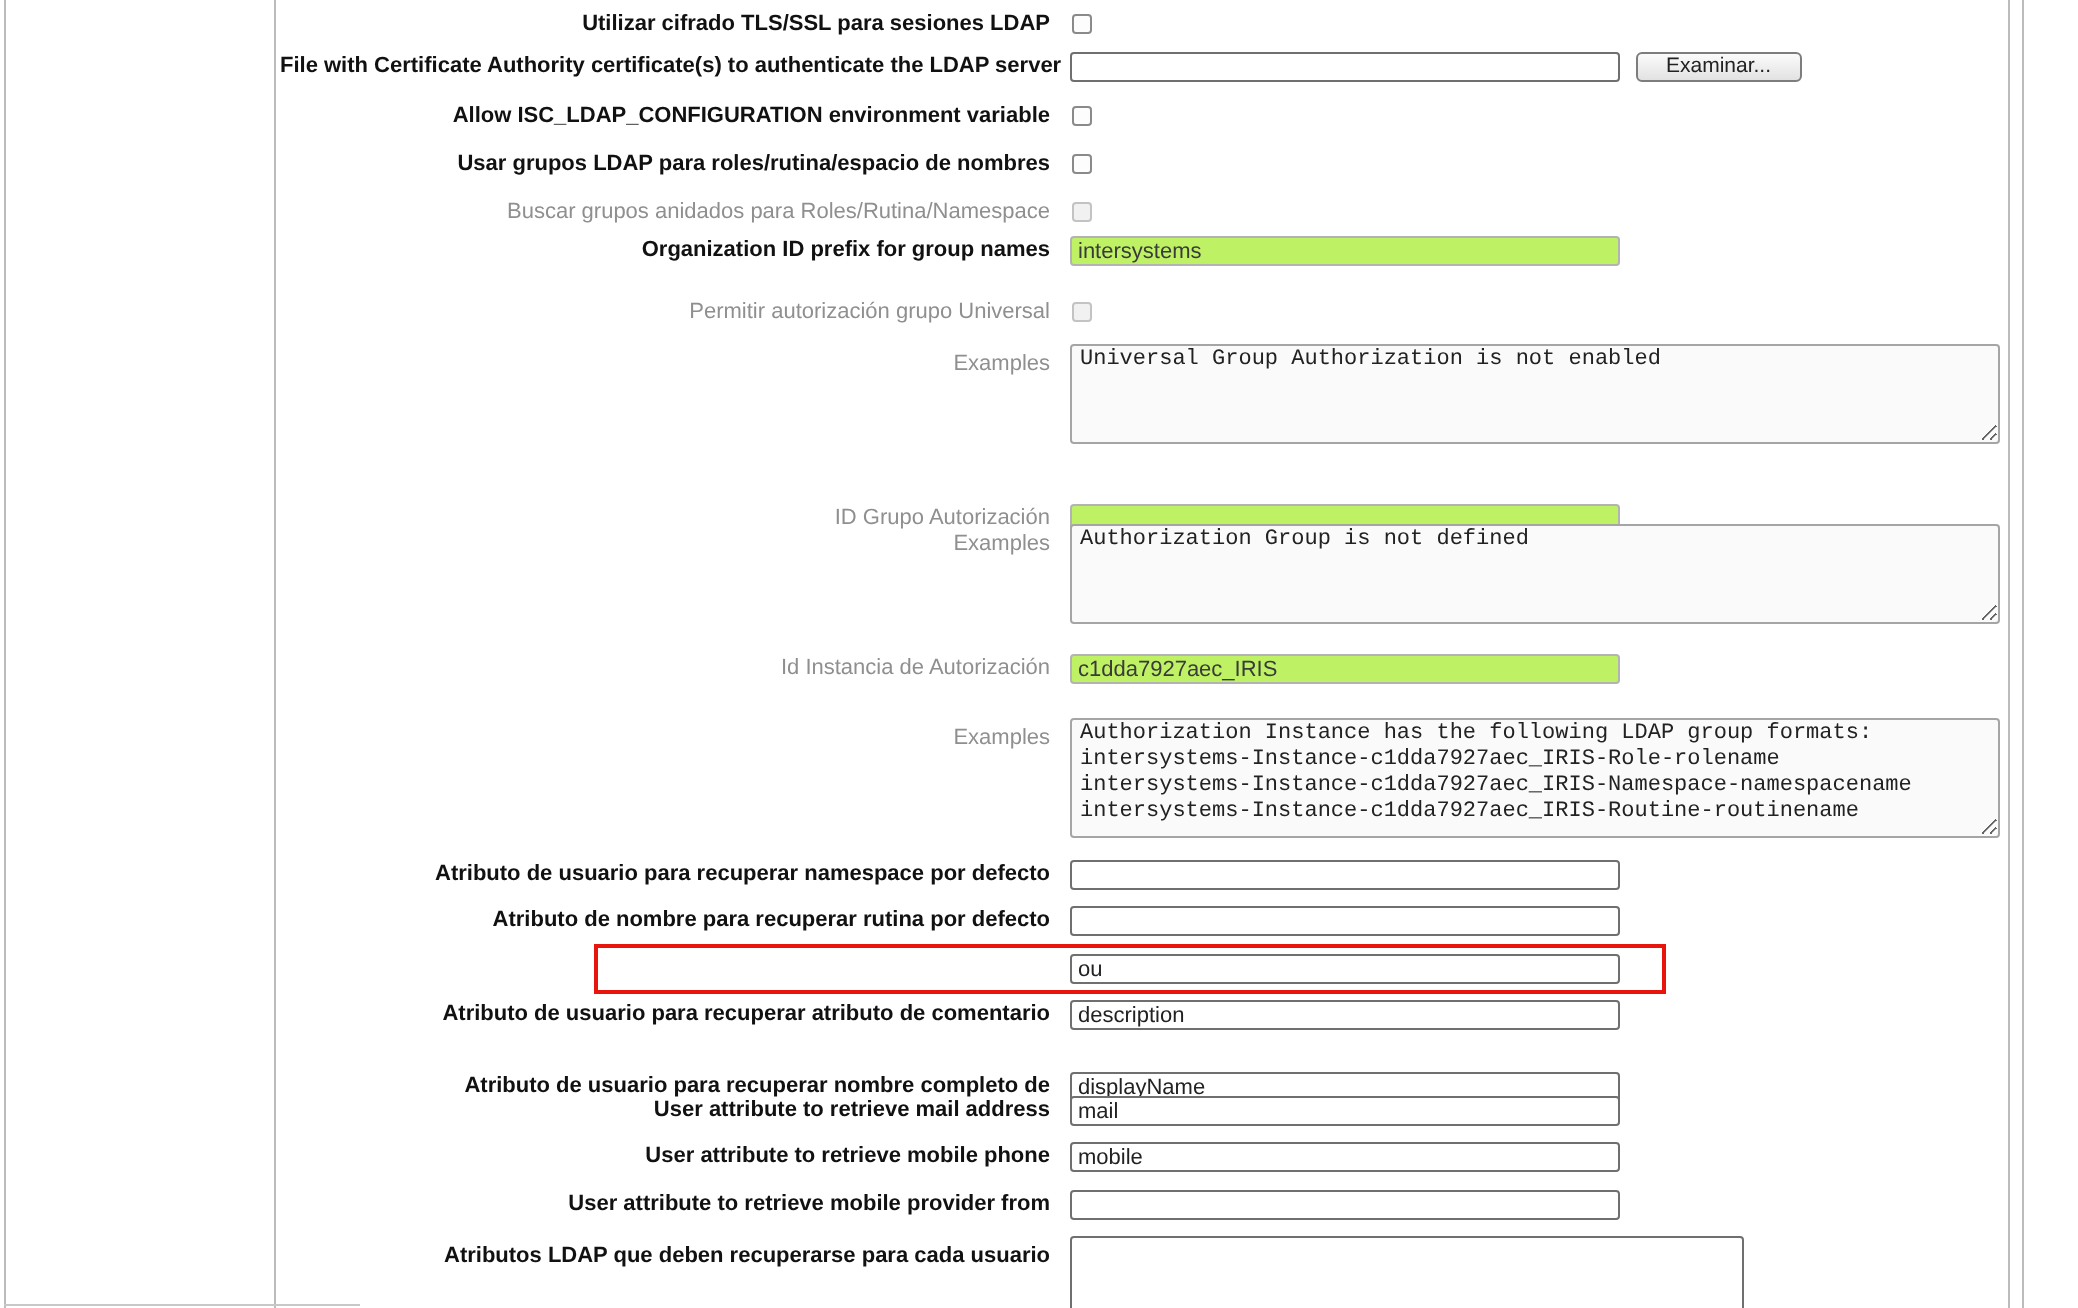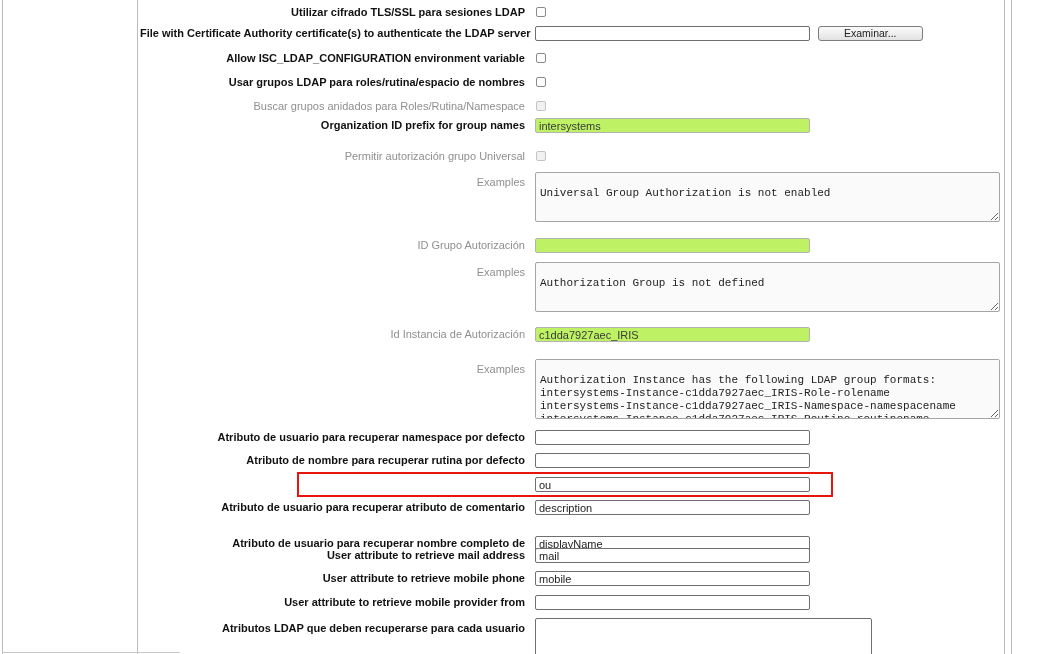--- a/index.html
+++ b/index.html
@@ -16,23 +16,23 @@
           border:1px solid #8a8a8a; border-radius:2px; background:#fdfdfd; }
   .cb.dis { border-color:#c3c3c3; background:#f1f1f1; }
   input.ti { position:absolute; left:535px; top:0; height:15px; width:275px;
           border:1px solid #6f6f6f; border-radius:2px; background:#fff;
           font-family:"Liberation Sans", sans-serif; font-size:11px; color:#222;
           padding:0 3px; }
   input.ti.dis { background:#bef264; border-color:#b3b3b3; color:#3a3a3a; }
   textarea.ta { position:absolute; left:535px; top:0; width:465px; height:50px;
           border:1px solid #a5a5a5; border-radius:2px; background:#fafafa;
           font-family:"Liberation Mono", monospace; font-size:11px; line-height:13px;
-          color:#222; padding:14px 4px; resize:both; }
+          color:#222; padding:1px 4px; resize:both; }
   textarea.ta.plain { width:337px; height:60px; background:#fff; border-color:#6f6f6f; }
-  .btn  { position:absolute; left:818px; top:0; height:15px; padding:0 25px;
+  .btn  { position:absolute; left:818px; top:0; height:15px; padding:0 14px;
           font-family:"Liberation Sans", sans-serif; font-size:10.5px; color:#222;
           border:1px solid #7d7d7d; border-radius:3px;
           background:linear-gradient(#fbfbfb,#e2e2e2); line-height:13px; }
   .helper { position:absolute; left:537px; font-size:11px; color:#111; white-space:nowrap;margin-top:42px; }
   .redbox { position:absolute; left:297px; top:472px; width:536px; height:25px;
           border:2px solid #e8150d; background:transparent; }
 </style>
 </head>
 <body>
 
@@ -76,21 +76,21 @@
 <div class="row" style="top:150px; height:12px">
   <span class="lbl gray" style="line-height:12px">Permitir autorización grupo Universal</span>
   <span class="cb dis"></span>
 </div>
 
 <div class="row" style="top:172px; height:50px">
   <span class="lbl gray" style="top:4px; line-height:12px">Examples</span>
   <textarea class="ta" readonly="" style="">Universal Group Authorization is not enabled</textarea>
 </div>
 
-<div class="row" style="top:238px; height:15px">
+<div class="row" style="top:252px; height:15px">
   <span class="lbl gray">ID Grupo Autorización</span>
   <input class="ti dis" readonly="" value="" style="">
 </div>
 
 <div class="row" style="top:262px; height:50px">
   <span class="lbl gray" style="top:4px; line-height:12px">Examples</span>
   <textarea class="ta" readonly="" style="">Authorization Group is not defined</textarea>
 </div>
 
 <div class="row" style="top:327px; height:15px">

